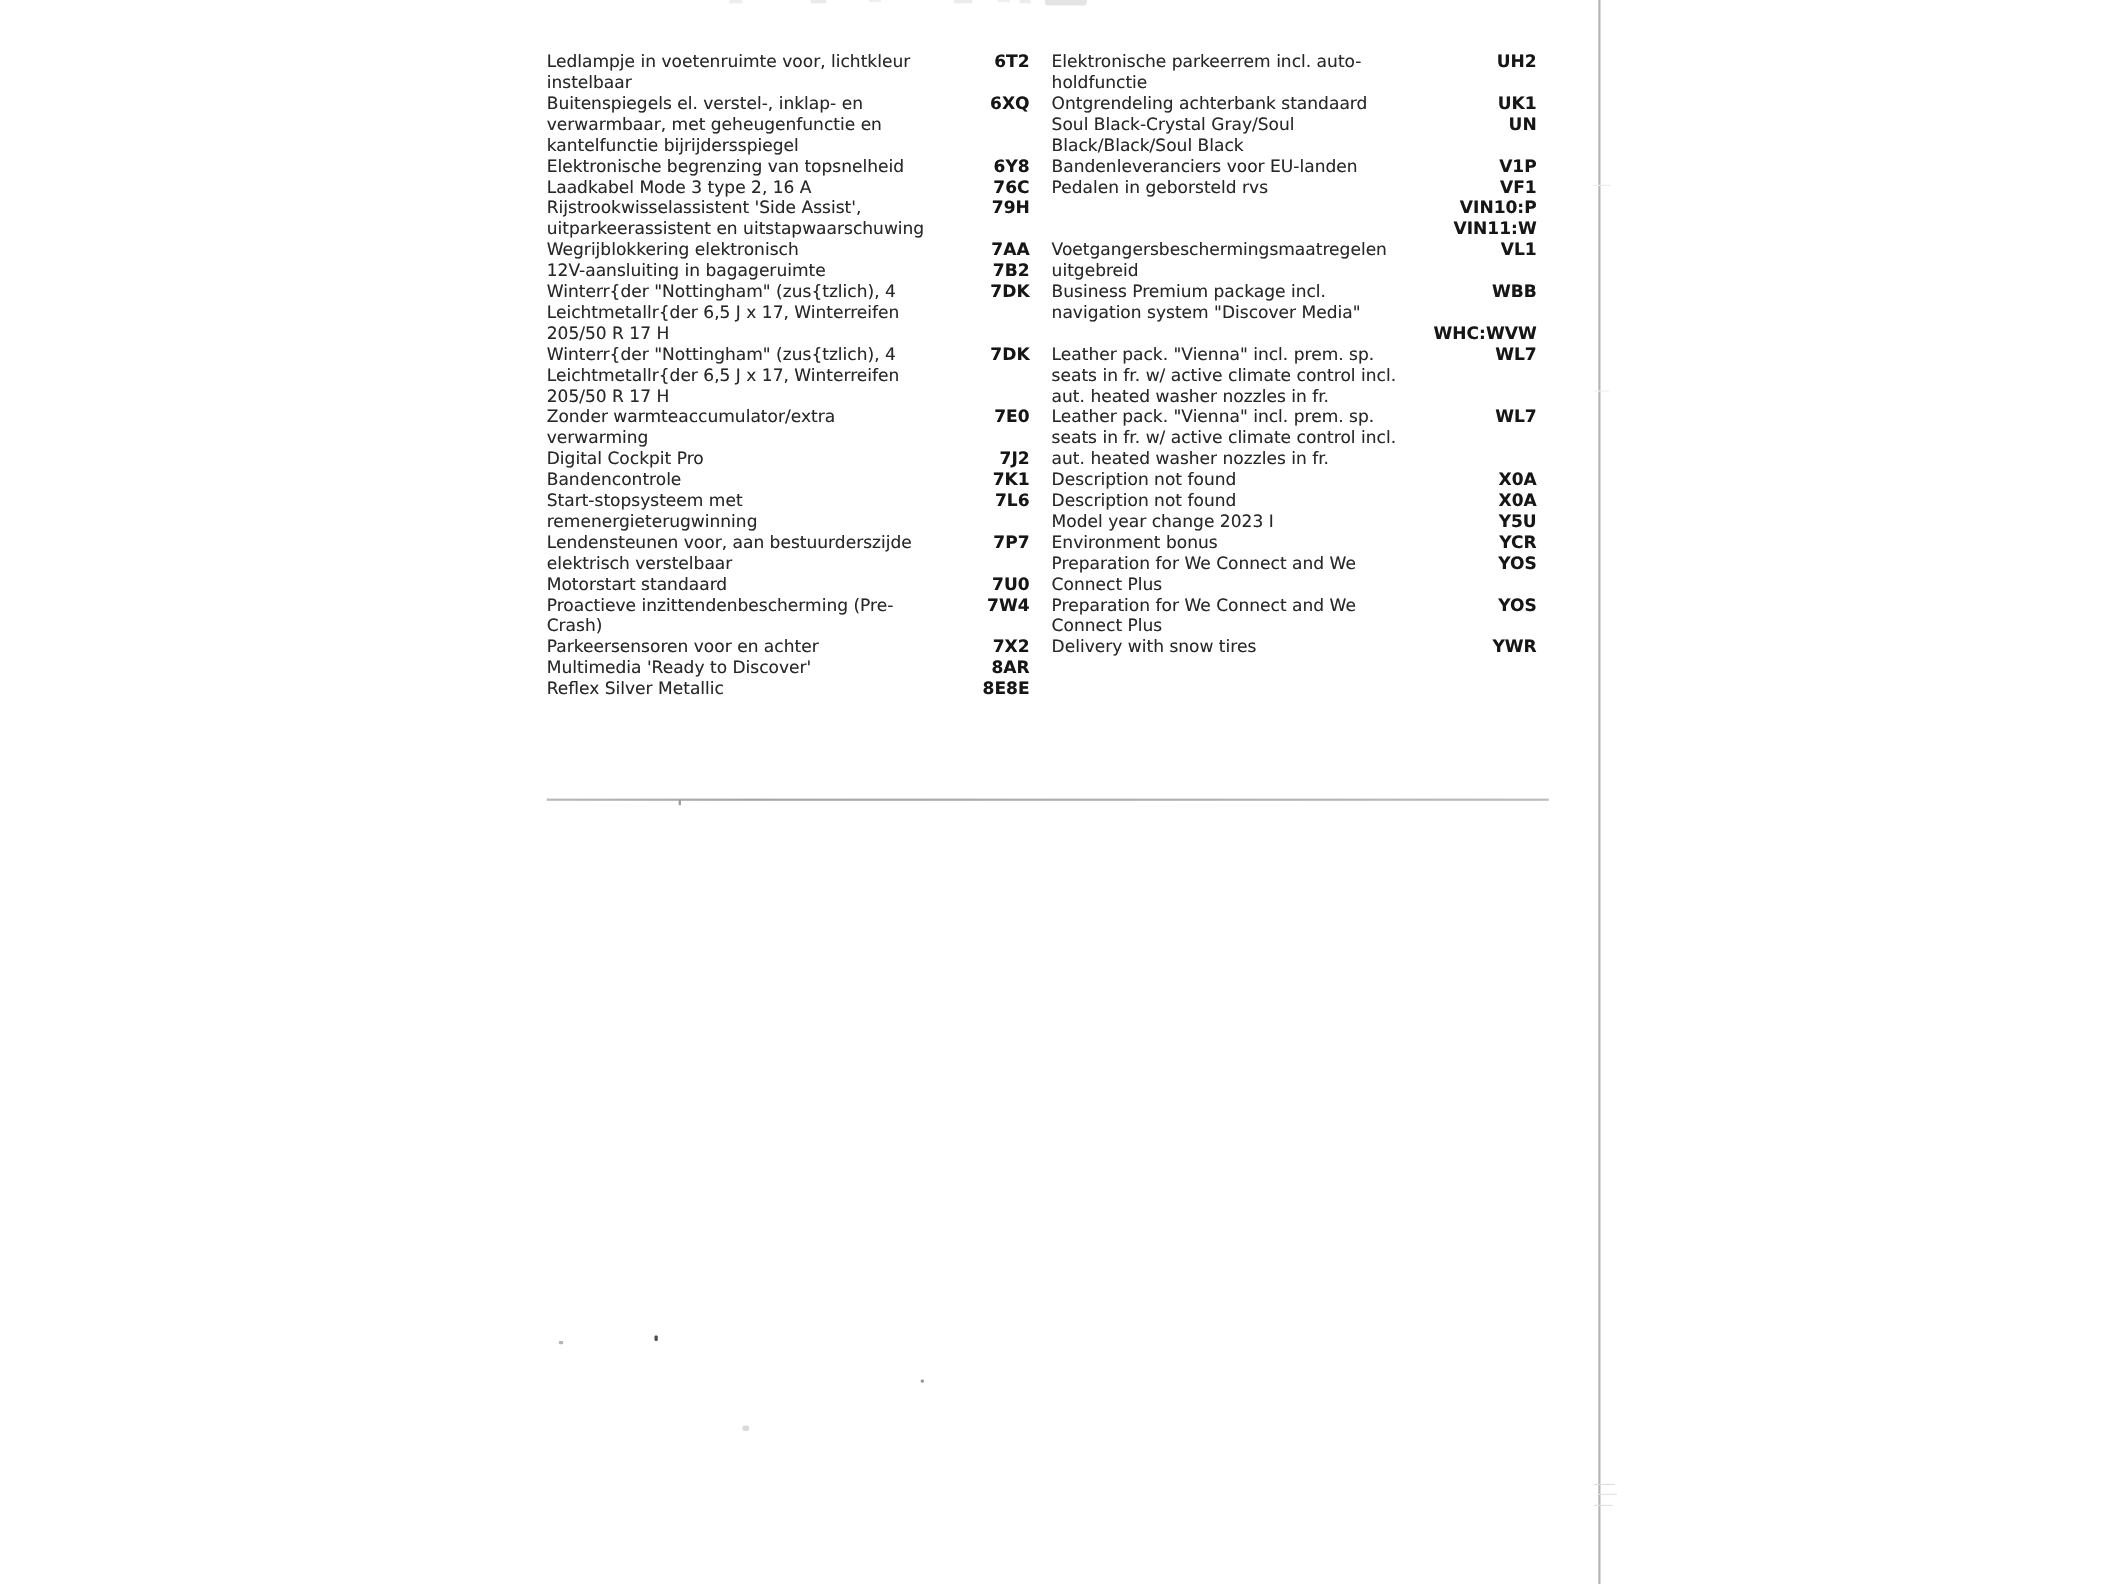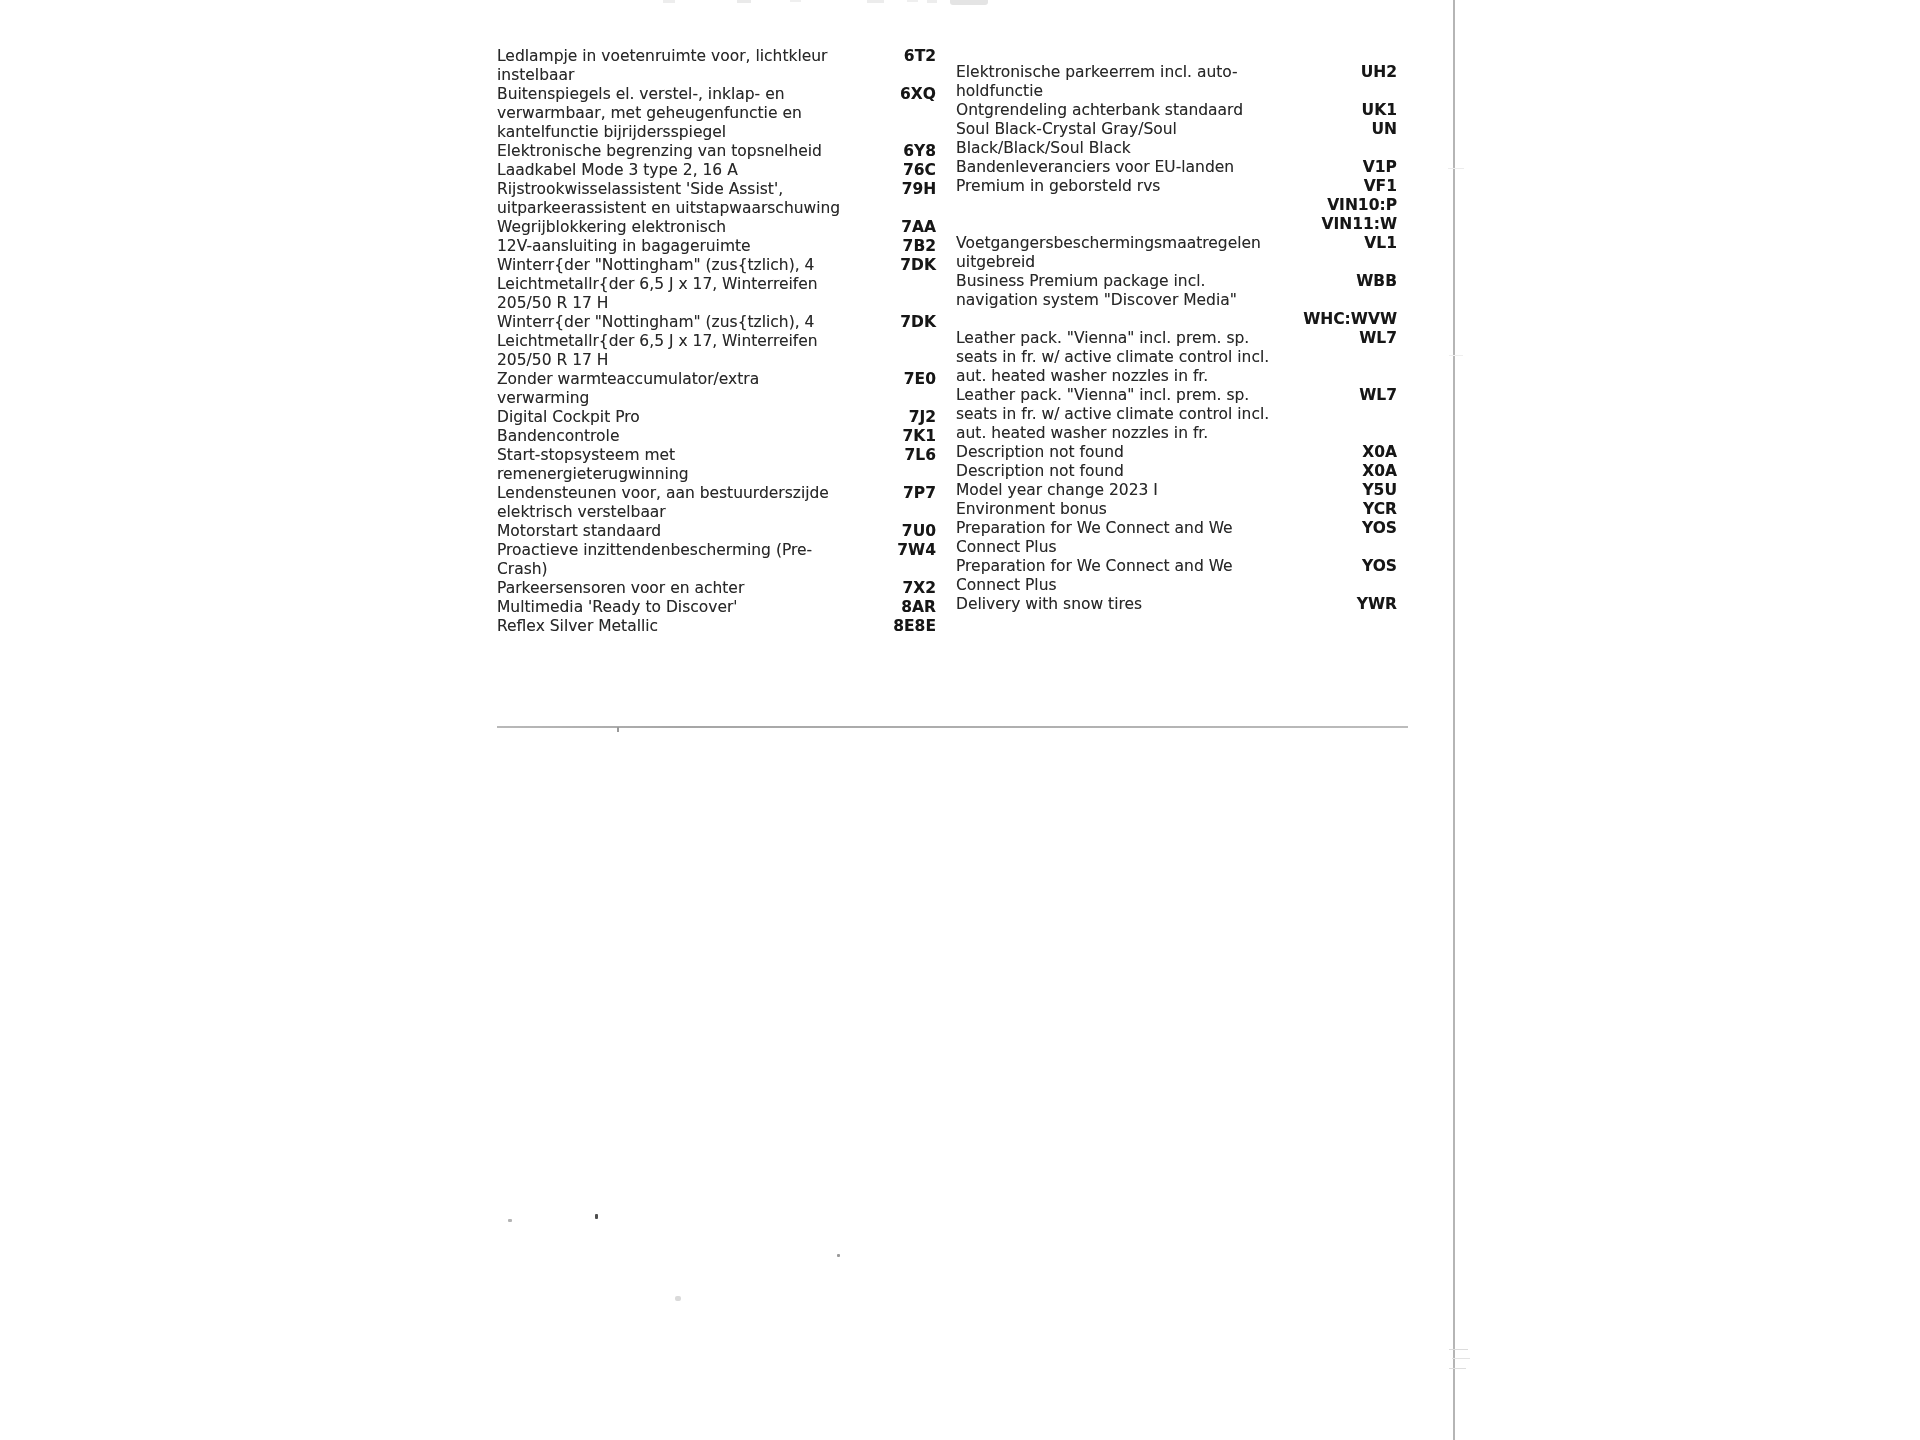--- a/index.html
+++ b/index.html
@@ -20,21 +20,21 @@
     line-height: 19px;
     color: #262626;
   }
   
   .options-col {
     position: absolute;
     top: 47px;
     text-shadow: 0 0 0.6px rgba(45,45,45,0.38);
   }
   .options-col.left  { left: 497px; width: 439px; }
-  .options-col.right { left: 956px; width: 441px; margin-top: 16px; }
+  .options-col.right { left: 956px; width: 441px; }
   .option-row { display: flex; align-items: stretch; }
   .option-desc {
     flex: 1 1 auto;
     white-space: pre;
     color: #282828;
   }
   .option-code {
     flex: 0 0 96px;
     display: flex;
     justify-content: flex-end;
@@ -254,21 +254,21 @@
       </div>
 
       <div class="option-row">
         <div class="option-desc">Bandenleveranciers voor EU-landen</div>
         <div class="option-code">
           <span>V1P</span>
         </div>
       </div>
 
       <div class="option-row">
-        <div class="option-desc">Premium in geborsteld rvs</div>
+        <div class="option-desc">Pedalen in geborsteld rvs</div>
         <div class="option-code">
           <span>VF1</span>
         </div>
       </div>
 
       <div class="option-row">
         <div class="option-desc"></div>
         <div class="option-code">
           <span>VIN10:P
 VIN11:W</span>

